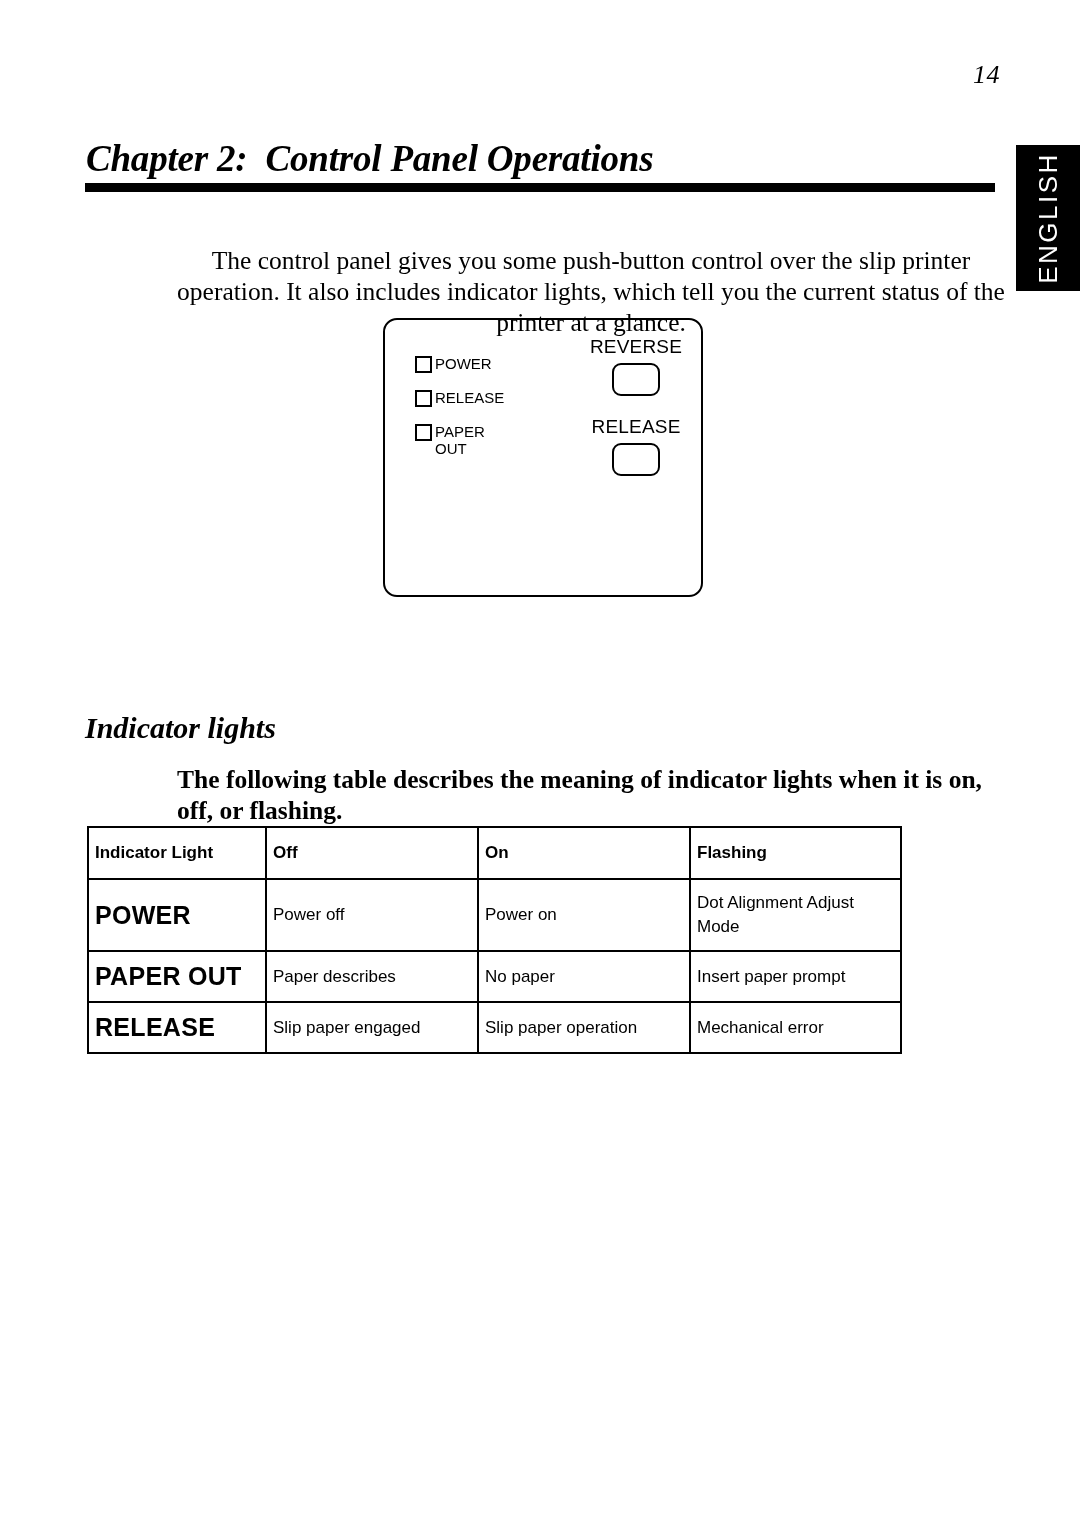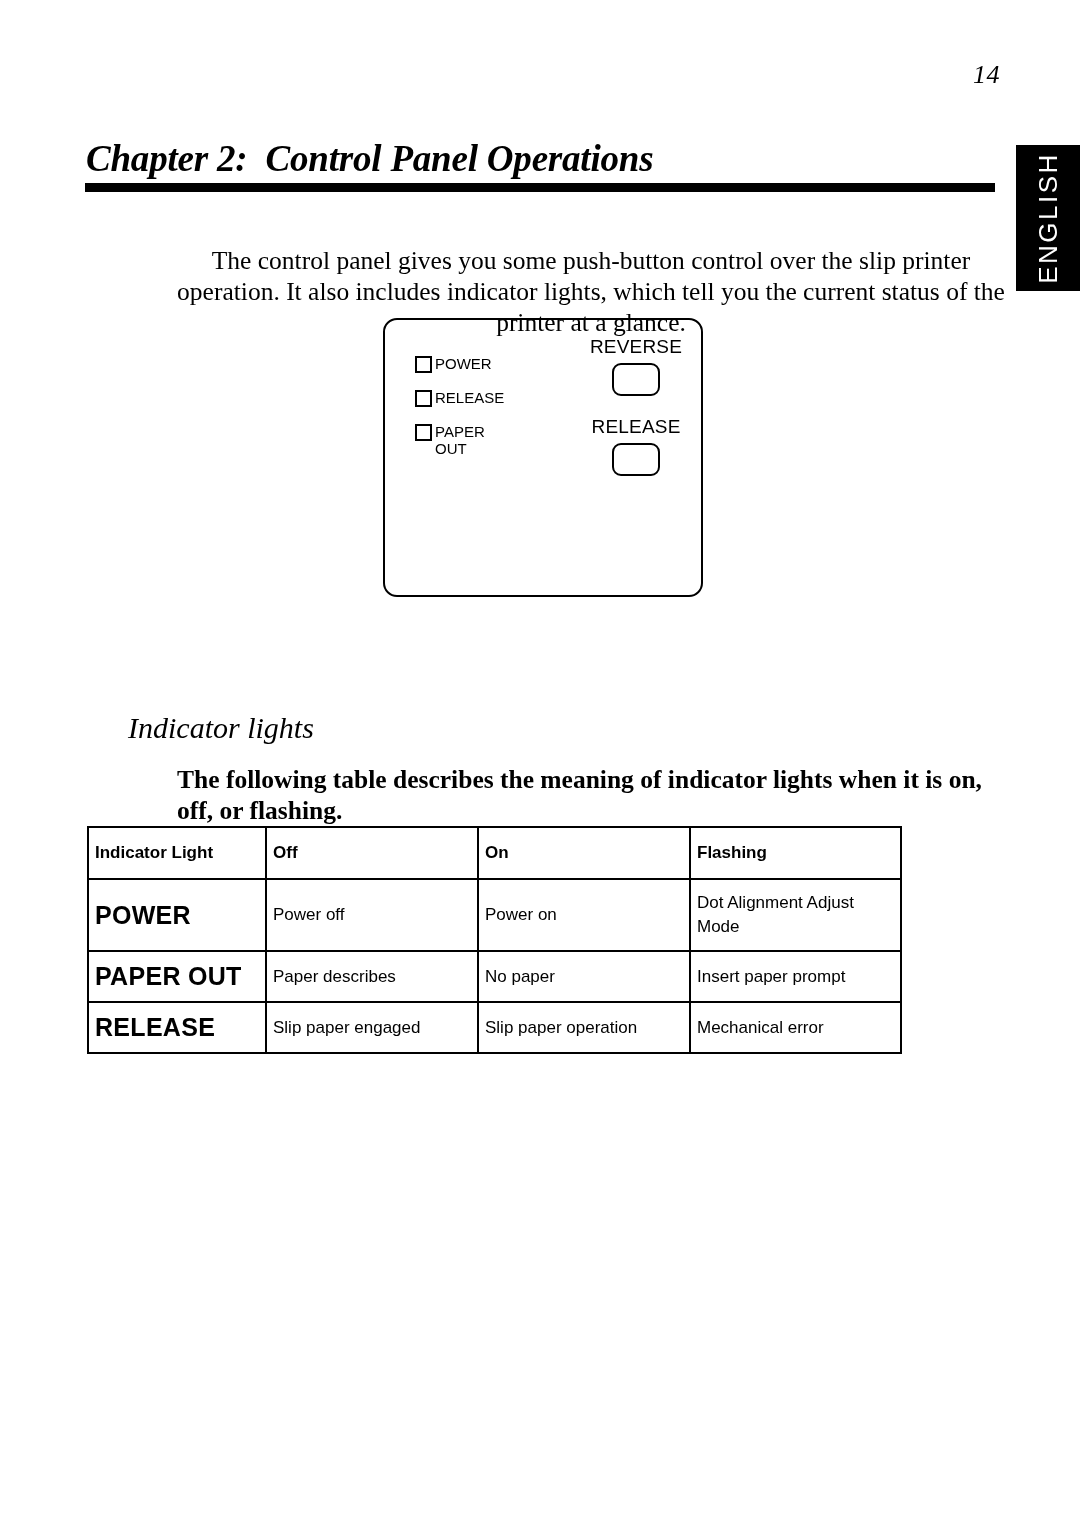--- a/index.html
+++ b/index.html
@@ -151,23 +151,22 @@
     background: #ffffff;
   }
 
   
   #section-heading {
     position: absolute;
     left: 85px;
     top: 686px;
     font-family: "Liberation Serif", serif;
     font-style: italic;
-    font-weight: normal;
+    font-weight: bold;
     font-size: 30px;
-    margin-left: 43px;
   }
 
   
   #section-paragraph {
     position: absolute;
     left: 177px;
     top: 738px;
     width: 830px;
     font-family: "Liberation Serif", serif;
     font-size: 25.5px;

